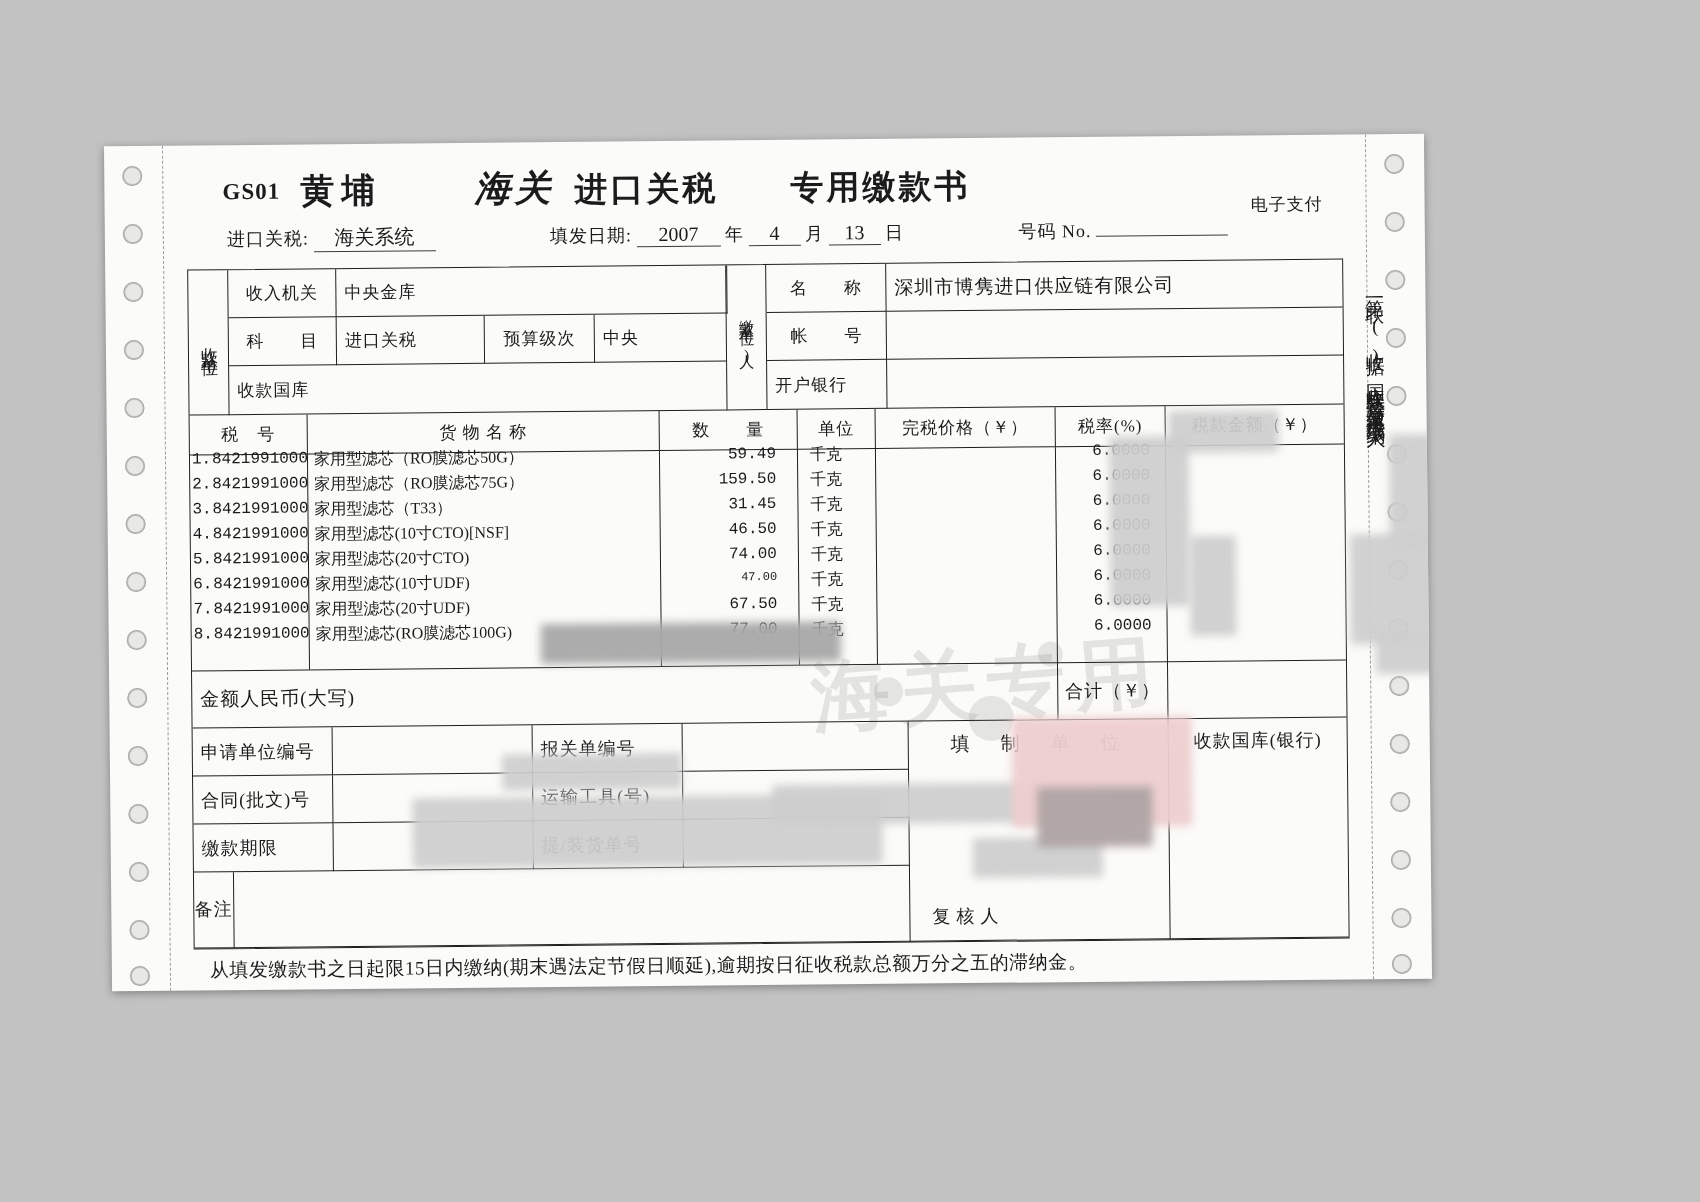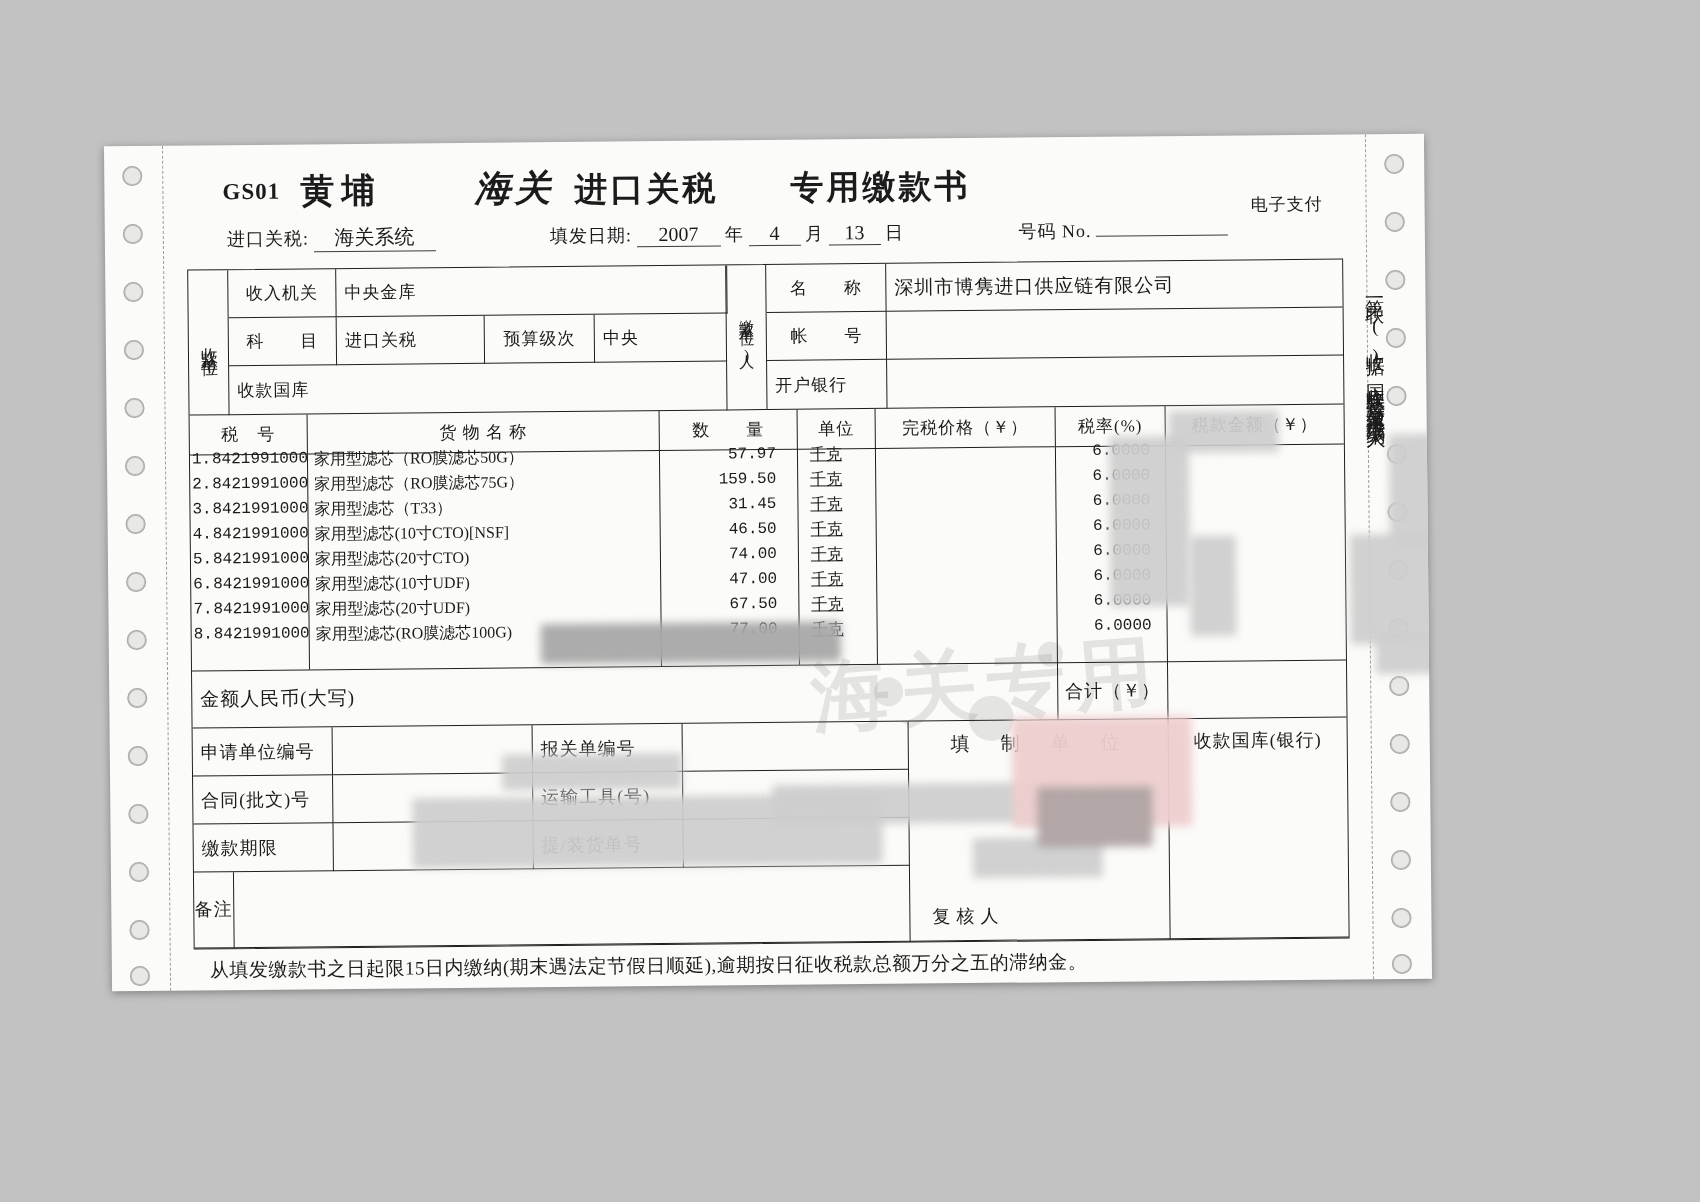--- a/index.html
+++ b/index.html
@@ -169,21 +169,21 @@
     text-orientation: upright;
     letter-spacing: 4px;
     line-height: 1.1;
   }
 
   
   .items-hdr { font-size: 17px; }
   .item-no { position: absolute; }
   .item-name { position: absolute; }
   .item-qty { position: absolute; text-align: right; width: 86px; }
-  .item-unit { position: absolute; text-decoration: underline; }
+  .item-unit { position: absolute; }
   .item-rate { position: absolute; text-align: right; width: 80px; }
 
   
   .blur {
     position: absolute;
     background: rgba(205,205,205,0.93);
     filter: blur(4px);
     border-radius: 2px;
   }
   .blur.dark { background: rgba(168,168,168,0.95); }
@@ -348,21 +348,21 @@
           <div class="cell br" style="left:470px;top:185px;width:138px;height:215px;"></div>
           <div class="cell br" style="left:608px;top:185px;width:78px;height:215px;"></div>
           <div class="cell br" style="left:686px;top:185px;width:180px;height:215px;"></div>
           <div class="cell br" style="left:866px;top:185px;width:110px;height:215px;"></div>
 
           <div>
 
             <div class="item-no" style="left:2px;top:180px;font-size:16px;font-family:'Liberation Mono',monospace;">1.</div>
             <div class="item-no" style="left:22px;top:180px;font-size:16px;font-family:'Liberation Mono',monospace;">8421991000</div>
             <div class="item-name" style="left:124px;top:180px;font-size:16px;">家用型滤芯（RO膜滤芯50G）</div>
-            <div class="item-qty" style="left:500px;top:180px;font-size:16px;font-family:'Liberation Mono',monospace;">57.97</div>
+            <div class="item-qty" style="left:500px;top:180px;font-size:16px;font-family:'Liberation Mono',monospace;">59.49</div>
             <div class="item-unit" style="left:620px;top:180px;font-size:16px;">千克</div>
             <div class="item-rate" style="left:880px;top:180px;font-size:16px;font-family:'Liberation Mono',monospace;">6.0000</div>
 
             <div class="item-no" style="left:2px;top:205px;font-size:16px;font-family:'Liberation Mono',monospace;">2.</div>
             <div class="item-no" style="left:22px;top:205px;font-size:16px;font-family:'Liberation Mono',monospace;">8421991000</div>
             <div class="item-name" style="left:124px;top:205px;font-size:16px;">家用型滤芯（RO膜滤芯75G）</div>
             <div class="item-qty" style="left:500px;top:205px;font-size:16px;font-family:'Liberation Mono',monospace;">159.50</div>
             <div class="item-unit" style="left:620px;top:205px;font-size:16px;">千克</div>
             <div class="item-rate" style="left:880px;top:205px;font-size:16px;font-family:'Liberation Mono',monospace;">6.0000</div>
 
@@ -383,21 +383,21 @@
             <div class="item-no" style="left:2px;top:280px;font-size:16px;font-family:'Liberation Mono',monospace;">5.</div>
             <div class="item-no" style="left:22px;top:280px;font-size:16px;font-family:'Liberation Mono',monospace;">8421991000</div>
             <div class="item-name" style="left:124px;top:280px;font-size:16px;">家用型滤芯(20寸CTO)</div>
             <div class="item-qty" style="left:500px;top:280px;font-size:16px;font-family:'Liberation Mono',monospace;">74.00</div>
             <div class="item-unit" style="left:620px;top:280px;font-size:16px;">千克</div>
             <div class="item-rate" style="left:880px;top:280px;font-size:16px;font-family:'Liberation Mono',monospace;">6.0000</div>
 
             <div class="item-no" style="left:2px;top:305px;font-size:16px;font-family:'Liberation Mono',monospace;">6.</div>
             <div class="item-no" style="left:22px;top:305px;font-size:16px;font-family:'Liberation Mono',monospace;">8421991000</div>
             <div class="item-name" style="left:124px;top:305px;font-size:16px;">家用型滤芯(10寸UDF)</div>
-            <div class="item-qty" style="left:500px;top:305px;font-size:16px;font-family:'Liberation Mono',monospace;">47.00</div>
+            <div class="item-qty" style="left:500px;top:305px;font-size:12px;font-family:'Liberation Mono',monospace;">47.00</div>
             <div class="item-unit" style="left:620px;top:305px;font-size:16px;">千克</div>
             <div class="item-rate" style="left:880px;top:305px;font-size:16px;font-family:'Liberation Mono',monospace;">6.0000</div>
 
             <div class="item-no" style="left:2px;top:330px;font-size:16px;font-family:'Liberation Mono',monospace;">7.</div>
             <div class="item-no" style="left:22px;top:330px;font-size:16px;font-family:'Liberation Mono',monospace;">8421991000</div>
             <div class="item-name" style="left:124px;top:330px;font-size:16px;">家用型滤芯(20寸UDF)</div>
             <div class="item-qty" style="left:500px;top:330px;font-size:16px;font-family:'Liberation Mono',monospace;">67.50</div>
             <div class="item-unit" style="left:620px;top:330px;font-size:16px;">千克</div>
             <div class="item-rate" style="left:880px;top:330px;font-size:16px;font-family:'Liberation Mono',monospace;">6.0000</div>
 

